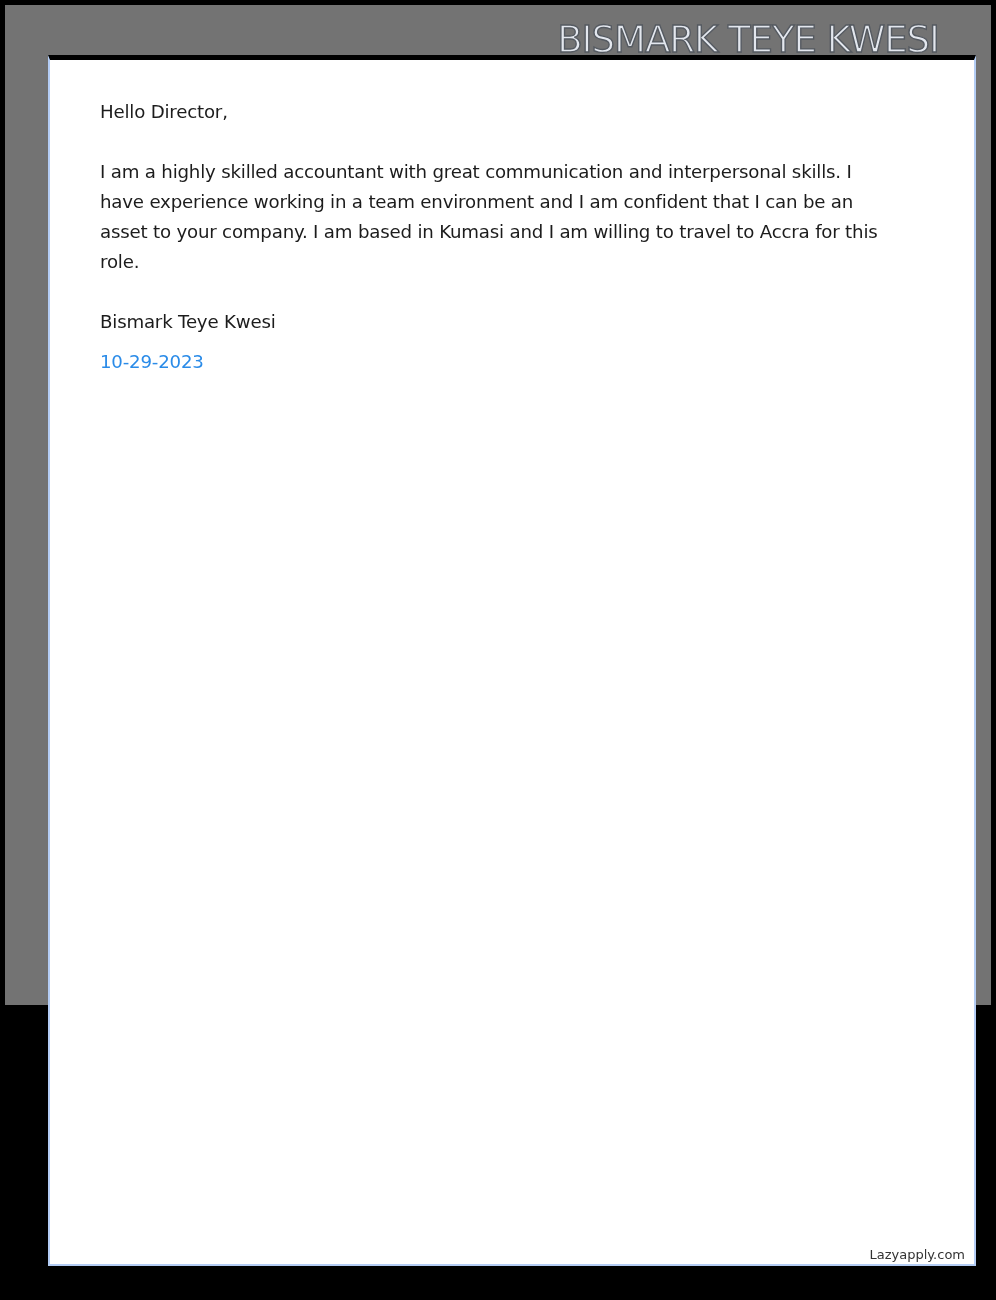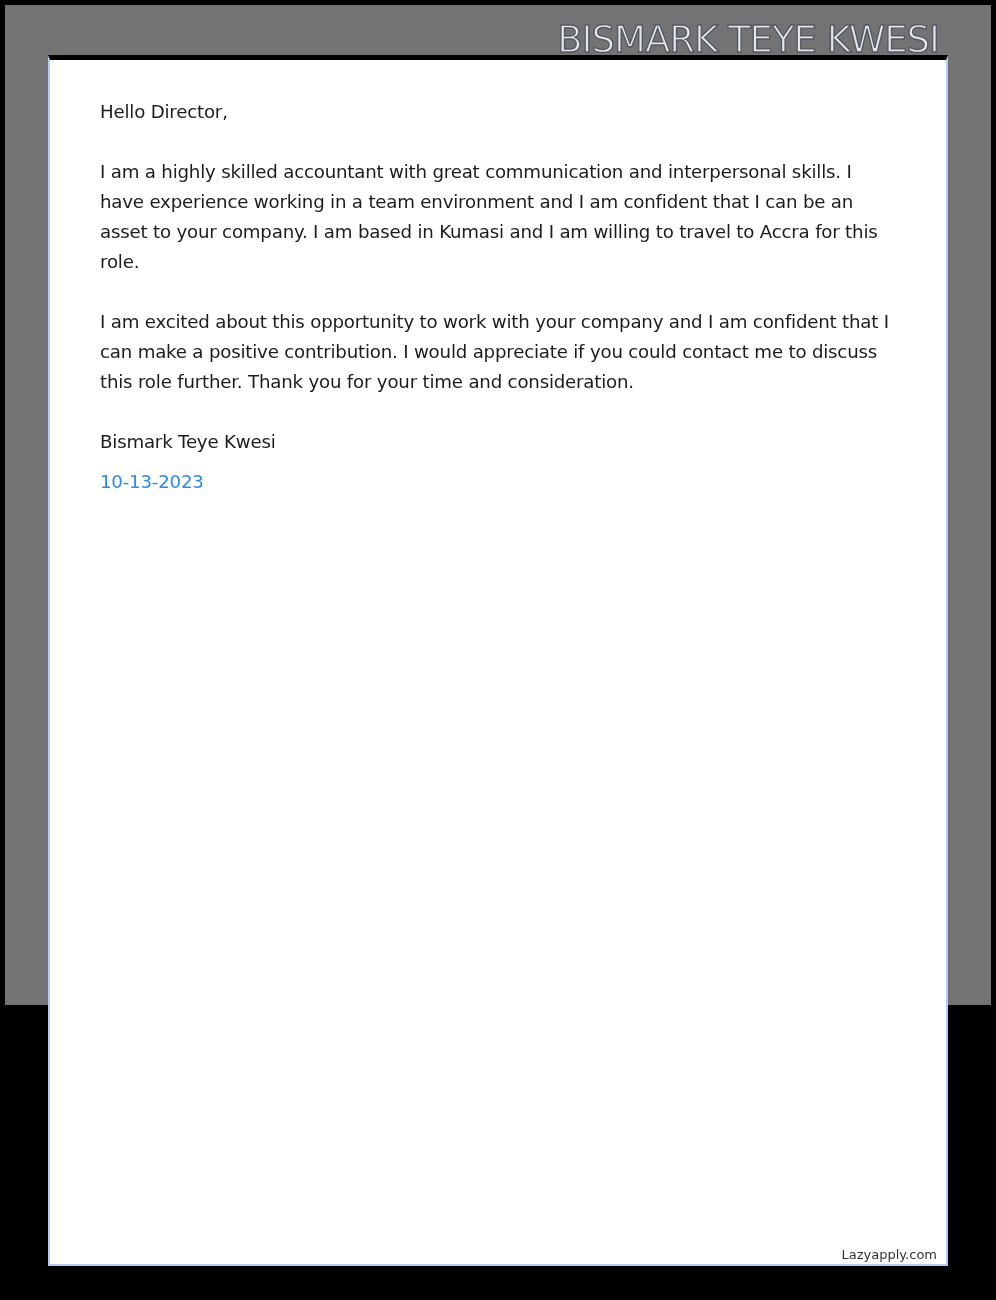--- a/index.html
+++ b/index.html
@@ -40,20 +40,21 @@
       position: absolute;
       left: 43px;
       top: 50px;
       width: 896px;
       height: 1204px;
       background: #ffffff;
       border-top: 5px solid #000;
       border-left: 2px solid #b4cdf5;
       border-right: 2px solid #b4cdf5;
       border-bottom: 2px solid #b4cdf5;
+      padding-left: 28px;
     }
     .letter {
       position: absolute;
       left: 50px;
       top: 37px;
       width: 800px;
       font-size: 18.2px;
       line-height: 30px;
       color: #1c1c1c;
       letter-spacing: -0.2px;
@@ -80,20 +81,19 @@
 </head>
 <body>
 
 <div class="frame">
   <h1 class="title">BISMARK TEYE KWESI</h1>
 
   <div class="page">
     <div class="letter">
       <p>Hello Director,</p>
       <p>I am a highly skilled accountant with great communication and interpersonal skills. I have experience working in a team environment and I am confident that I can be an asset to your company. I am based in Kumasi and I am willing to travel to Accra for this role.</p>
-      <p>I am excited about this opportunity to work with your company and I am confident that I can make a positive contribution. I would appreciate if you could contact me to discuss this role further. Thank you for your time and consideration.</p>
       <p class="signature">Bismark Teye Kwesi</p>
-      <p class="date">10-13-2023</p>
+      <p class="date">10-29-2023</p>
     </div>
 
     <div class="footer-brand">Lazyapply.com</div>
   </div>
 </div>
 
 </body></html>

